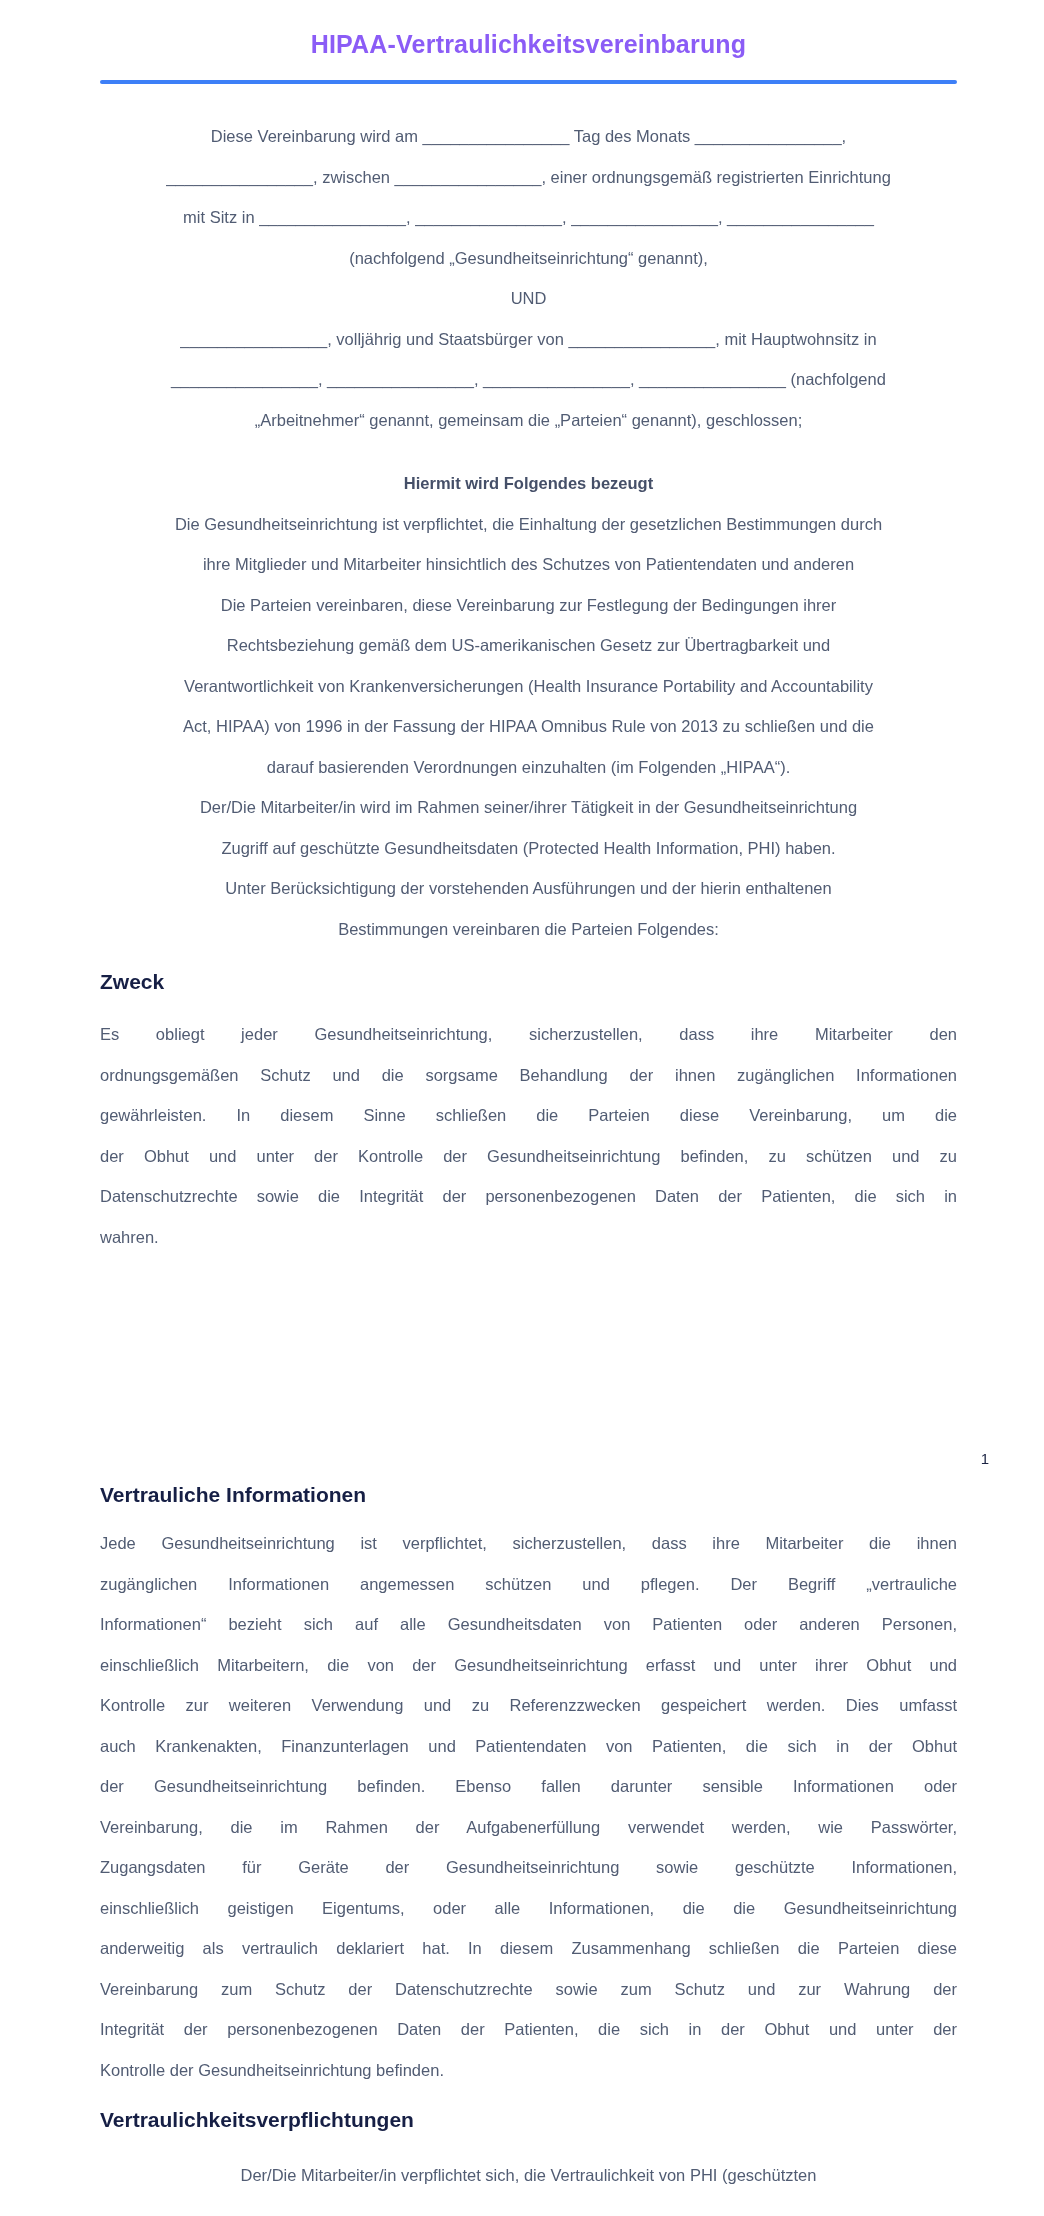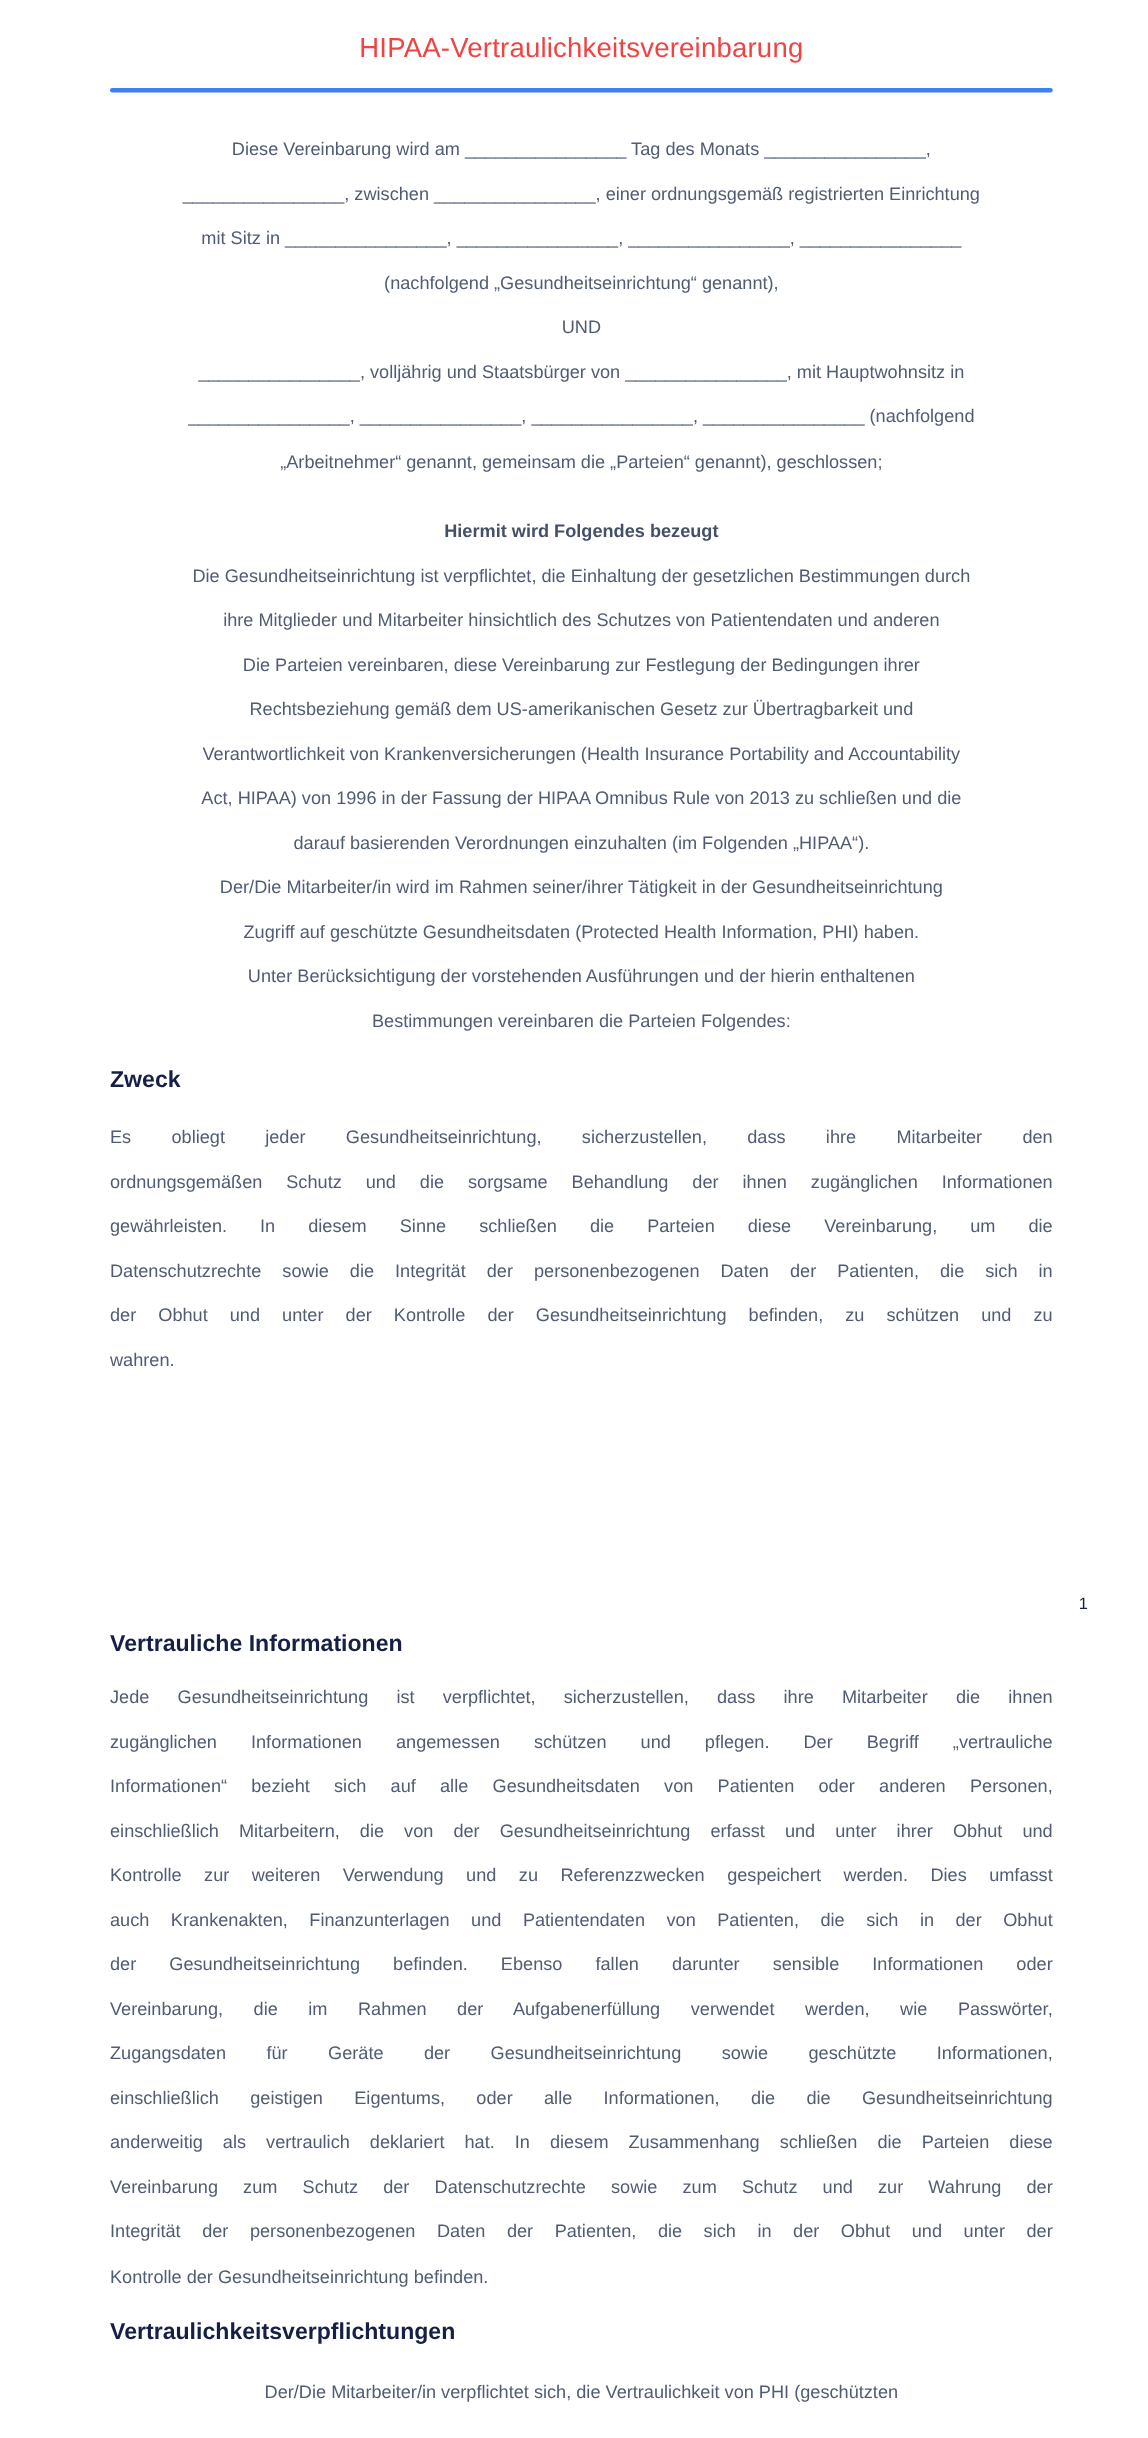--- a/index.html
+++ b/index.html
@@ -13,23 +13,23 @@
     font-family: "Liberation Sans", "DejaVu Sans", sans-serif;
     color: #515c73;
   }
   .content { padding: 0 87px 0 100px; }
 
   .doc-title {
     margin: 0;
     padding-top: 30px;
     font-size: 25px;
     line-height: 28px;
-    font-weight: normal;
+    font-weight: bold;
     text-align: center;
-    color: #ef4444;
+    color: #8b5cf6;
     letter-spacing: 0.2px;
   }
   .rule {
     margin-top: 22px;
     height: 4px;
     background: #3d7ff7;
     border-radius: 2px;
   }
 
   .ln {
@@ -114,22 +114,22 @@
       <div class="ln">Unter Berücksichtigung der vorstehenden Ausführungen und der hierin enthaltenen</div>
       <div class="ln">Bestimmungen vereinbaren die Parteien Folgendes:</div>
     </div>
 
     <section class="sec sec-zweck">
       <h2 class="heading">Zweck</h2>
       <div class="body">
         <div class="ln jl">Es obliegt jeder Gesundheitseinrichtung, sicherzustellen, dass ihre Mitarbeiter den</div>
         <div class="ln jl">ordnungsgemäßen Schutz und die sorgsame Behandlung der ihnen zugänglichen Informationen</div>
         <div class="ln jl">gewährleisten. In diesem Sinne schließen die Parteien diese Vereinbarung, um die</div>
+        <div class="ln jl">der Obhut und unter der Kontrolle der Gesundheitseinrichtung befinden, zu schützen und zu</div>
         <div class="ln jl">Datenschutzrechte sowie die Integrität der personenbezogenen Daten der Patienten, die sich in</div>
-        <div class="ln jl">der Obhut und unter der Kontrolle der Gesundheitseinrichtung befinden, zu schützen und zu</div>
         <div class="ln jl last">wahren.</div>
       </div>
     </section>
 
     <section class="sec sec-vi">
       <h2 class="heading">Vertrauliche Informationen</h2>
       <div class="body">
         <div class="ln jl">Jede Gesundheitseinrichtung ist verpflichtet, sicherzustellen, dass ihre Mitarbeiter die ihnen</div>
         <div class="ln jl">zugänglichen Informationen angemessen schützen und pflegen. Der Begriff „vertrauliche</div>
         <div class="ln jl">Informationen“ bezieht sich auf alle Gesundheitsdaten von Patienten oder anderen Personen,</div>

